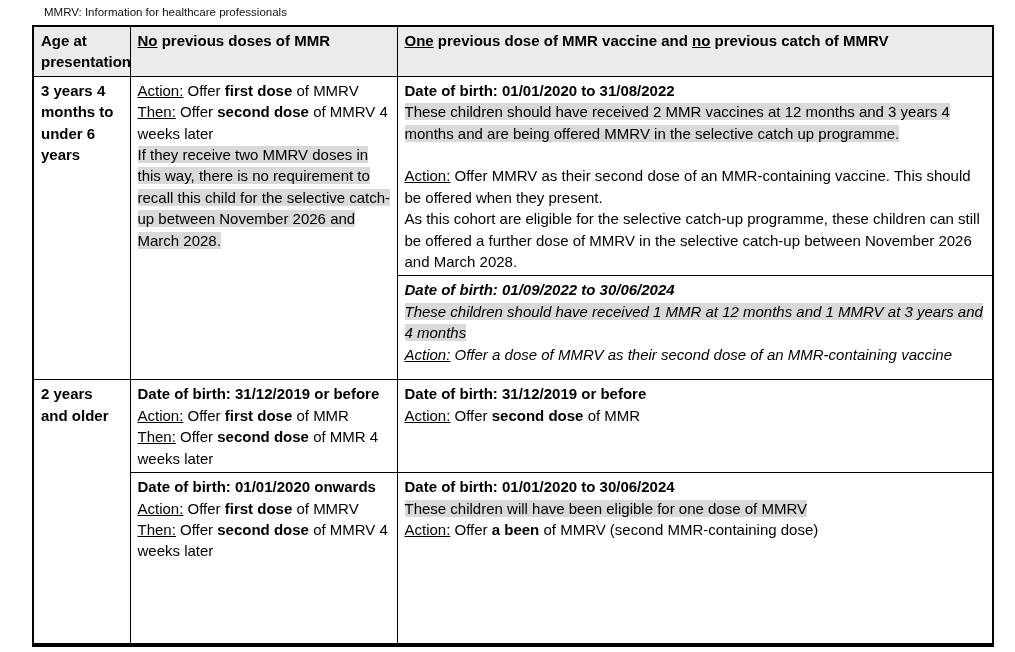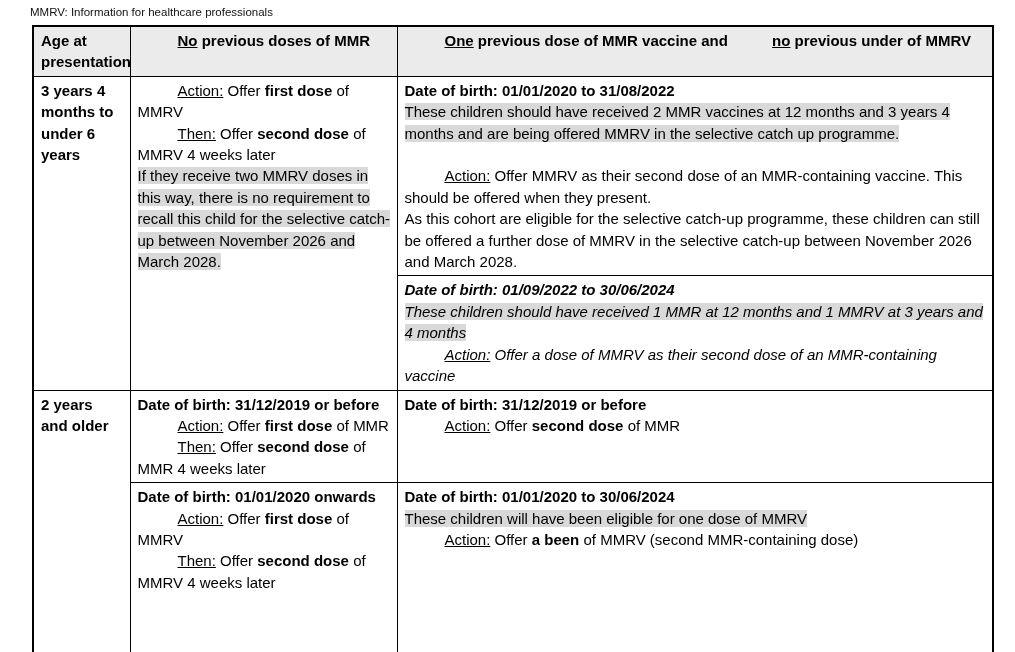--- a/index.html
+++ b/index.html
@@ -3,21 +3,21 @@
 <meta charset="utf-8">
 <style>
   html, body { margin: 0; padding: 0; }
   body {
     width: 1015px; height: 652px;
     background: #ffffff; color: #000000;
     font-family: "Liberation Sans", sans-serif;
     position: relative; overflow: hidden;
   }
   .doc-title {
-    position: absolute; left: 30px; top: 6px;
+    position: absolute; left: 44px; top: 6px;
     font-size: 11.5px; color: #111111;
   }
   table.mmrv {
     position: absolute; left: 32px; top: 25px;
     width: 960px;
     border-collapse: collapse; table-layout: fixed;
     border: 2px solid var(--border, #000);
     border-bottom-width: 4.5px;
   }
   col.c1 { width: 97px; }
@@ -32,21 +32,21 @@
     overflow: hidden;
   }
   thead th { background: var(--header-bg, #ebebeb); font-weight: bold; }
   tr.h-header { height: 42px; }
   tr.h-r1a { height: 194px; }
   tr.h-r1b { height: 104px; font-style: italic; }
   tr.h-r2a { height: 87px; }
   tr.h-r2b { height: 172px; }
   .para { min-height: 21.4px; }
   .b { font-weight: bold; }
-  .u { text-decoration: underline; margin-left: 40px; }
+  .u { text-decoration: underline; }
   .h { background: var(--highlight, #d9d9d9); margin-top: 48px; }
 </style>
 </head>
 <body style="background: rgb(255, 255, 255);">
 
 <div class="doc-title">MMRV: Information for healthcare professionals</div>
 
 <table class="mmrv">
   <colgroup>
     <col class="c1">
@@ -60,21 +60,21 @@
             <div class="para"><span class="b">Age at presentation</span></div>
           </div>
       </th>
       <th>
         <div>
             <div class="para"><span class="b u">No</span><span class="b"> previous doses of MMR</span></div>
           </div>
       </th>
       <th>
         <div>
-            <div class="para"><span class="b u">One</span><span class="b"> previous dose of MMR vaccine and </span><span class="b u">no</span><span class="b"> previous under of MMRV</span></div>
+            <div class="para"><span class="b u">One</span><span class="b"> previous dose of MMR vaccine and </span><span class="b u">no</span><span class="b"> previous catch of MMRV</span></div>
           </div>
       </th>
     </tr>
   </thead>
   <tbody>
     <tr class="h-r1a">
       <td rowspan="2">
         <div>
             <div class="para"><span class="b">3 years 4 months to under 6 years</span></div>
           </div>

